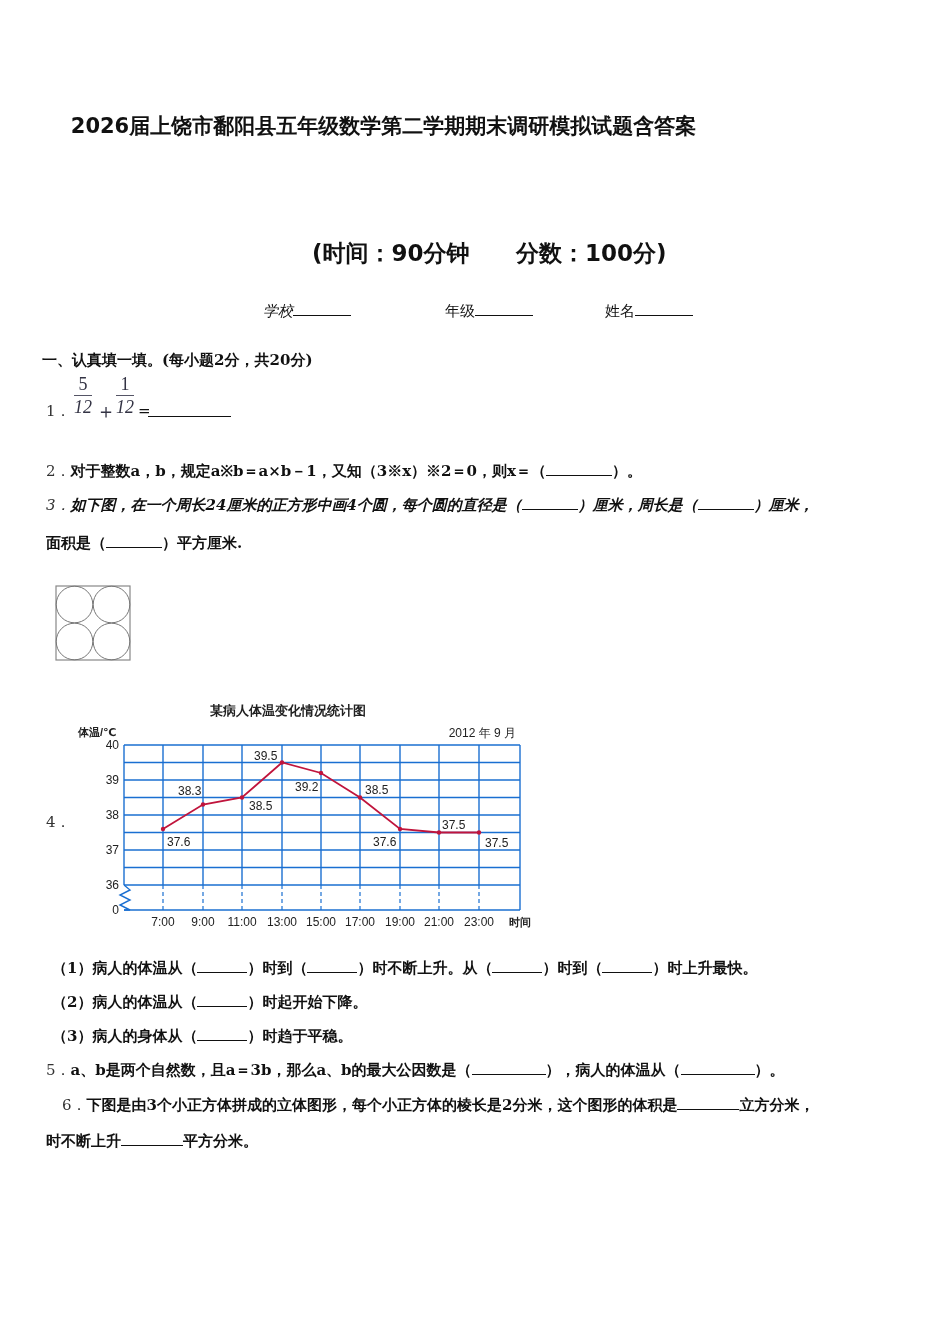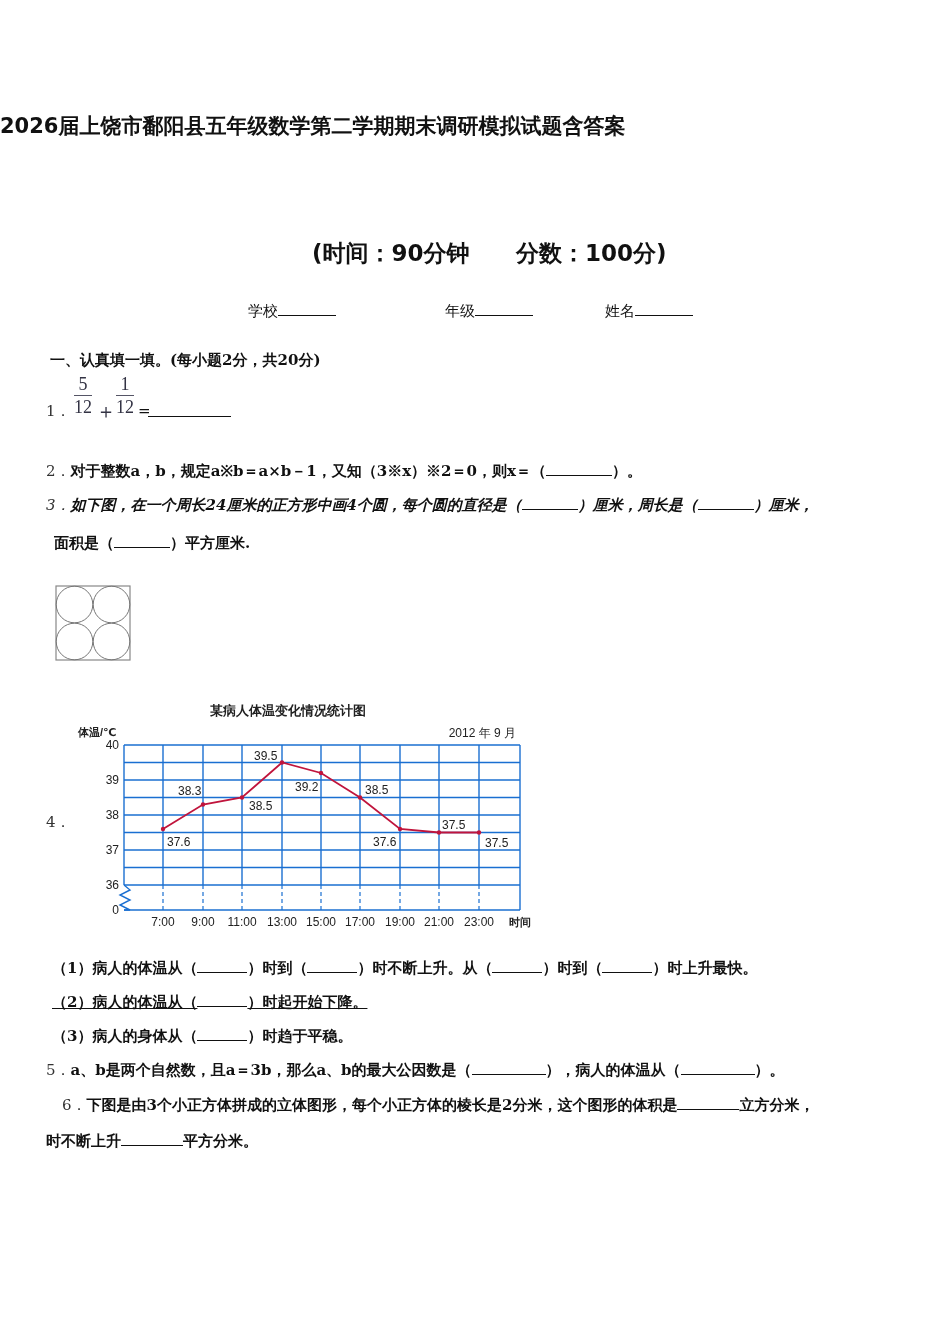--- a/index.html
+++ b/index.html
@@ -1,52 +1,52 @@
 <!DOCTYPE html>
 <html><head>
 <meta charset="utf-8">
 <style>
   html, body { margin: 0; padding: 0; background: #ffffff; }
   body { width: 950px; height: 1344px; position: relative; overflow: hidden;
          font-family: "DejaVu Serif", "Liberation Serif", serif; color: #111; }
   .abs { position: absolute; white-space: nowrap; }
-  .title { left: 0; width: 767px; top: 112px; 
+  .title { left: 0; width: 767px; top: 112px; text-align: center;
            font-family: "DejaVu Sans", "Liberation Sans", sans-serif;
            font-weight: bold; font-size: 21px; letter-spacing: 0px; }
   .meta { top: 238px; font-family: "DejaVu Sans", "Liberation Sans", sans-serif;
           font-weight: bold; font-size: 23px; }
   .field { top: 301px; font-family: "DejaVu Sans", "Liberation Sans", sans-serif; font-size: 15px; }
   .field .blank { display: inline-block; width: 58px; border-bottom: 1px solid #111; height: 14px; vertical-align: baseline; }
   .q { font-size: 15px; font-weight: bold; }
   .q .num { font-weight: normal; color: #333; }
   .line-blank { display: inline-block; border-bottom: 1px solid #111; height: 14px; vertical-align: baseline; }
   .frac { display: inline-block; text-align: center; vertical-align: middle; font-family: "Liberation Serif", serif; color: #334; font-size: 18px; font-weight: normal; }
   .frac .n { display: block; border-bottom: 1px solid #556; padding: 0 2px 1px; line-height: 20px; }
-  .frac .d { display: block; line-height: 22px; }
+  .frac .d { display: block; line-height: 22px; font-style: italic; }
   svg text { font-family: "Liberation Sans", "DejaVu Sans", sans-serif; }
 </style>
 </head>
 <body>
 
 <div class="abs title">2026届上饶市鄱阳县五年级数学第二学期期末调研模拟试题含答案</div>
 
 <div class="abs meta" style="left:312px;">(时间：90分钟</div>
 <div class="abs meta" style="left:516px;">分数：100分)</div>
 
-<div class="abs field" style="left:248px;">
+<div class="abs field" style="left:263px;font-style:italic;">
   <span>学校</span><span class="blank"></span>
 </div>
 <div class="abs field" style="left:445px;">
   <span>年级</span><span class="blank"></span>
 </div>
 <div class="abs field" style="left:605px;">
   <span>姓名</span><span class="blank"></span>
 </div>
 
-<div class="abs q" style="left:50px; top:351px;text-align:center;">一、认真填一填。(每小题2分，共20分)</div>
+<div class="abs q" style="left:42px; top:351px;text-align:center;">一、认真填一填。(每小题2分，共20分)</div>
 
 <div class="abs q" style="left:46px; top:374px; height:50px;">
   <span class="num" style="position:absolute; top:28px; left:0;">1．</span>
   <span class="frac" style="position:absolute; left:28px; top:0;">
     <span class="n">5</span>
     <span class="d">12</span>
   </span>
   <span style="position:absolute; left:50px; top:24px; font-size:20px; font-weight:normal; color:#334;">＋</span>
   <span class="frac" style="position:absolute; left:70px; top:0;">
     <span class="n">1</span>
@@ -56,21 +56,21 @@
   <span class="line-blank" style="position:absolute; left:102px; top:28px; width:83px;"></span>
 </div>
 
 <div class="abs q" style="left:46px; top:460px;">
   <span class="num">2．</span><span>对于整数a，b，规定a※b＝a×b－1，又知（3※x）※2＝0，则x＝（</span><span class="line-blank" style="width:66px;"></span><span>）。</span>
 </div>
 
 <div class="abs q" style="left:46px; top:495px;font-style:italic;">
   <span class="num">3．</span><span>如下图，在一个周长24厘米的正方形中画4个圆，每个圆的直径是（</span><span class="line-blank" style="width:56px;"></span><span>）厘米，周长是（</span><span class="line-blank" style="width:56px;"></span><span>）厘米，</span>
 </div>
-<div class="abs q" style="left:46px; top:533px;margin-left:8px;">
+<div class="abs q" style="left:46px; top:533px;">
   <span>面积是（</span><span class="line-blank" style="width:56px;"></span><span>）平方厘米.</span>
 </div>
 
 <svg class="abs" style="left:55px; top:585px;" width="78" height="78" viewBox="0 0 78 78">
   <rect x="1" y="1" width="74" height="74" fill="none" stroke="#888" stroke-width="1.2"></rect>
   <circle cx="19.5" cy="19.5" r="18.3" fill="none" stroke="#777" stroke-width="1"></circle>
   <circle cx="56.5" cy="19.5" r="18.3" fill="none" stroke="#777" stroke-width="1"></circle>
   <circle cx="19.5" cy="56.5" r="18.3" fill="none" stroke="#777" stroke-width="1"></circle>
   <circle cx="56.5" cy="56.5" r="18.3" fill="none" stroke="#777" stroke-width="1"></circle>
 </svg>
@@ -167,21 +167,21 @@
     <text x="365" y="794">38.5</text>
     <text x="373" y="846">37.6</text>
     <text x="442" y="829">37.5</text>
     <text x="485" y="847">37.5</text>
   </g>
 </svg>
 
 <div class="abs q" style="left:52px; top:958px;">
   <span>（1）病人的体温从（</span><span class="line-blank" style="width:50px;"></span><span>）时到（</span><span class="line-blank" style="width:50px;"></span><span>）时不断上升。从（</span><span class="line-blank" style="width:50px;"></span><span>）时到（</span><span class="line-blank" style="width:50px;"></span><span>）时上升最快。</span>
 </div>
-<div class="abs q" style="left:52px; top:992px;text-decoration:underline;">
+<div class="abs q" style="left:52px; top:992px;">
   <span>（2）病人的体温从（</span><span class="line-blank" style="width:50px;"></span><span>）时起开始下降。</span>
 </div>
 <div class="abs q" style="left:52px; top:1026px;text-align:right;">
   <span>（3）病人的身体从（</span><span class="line-blank" style="width:50px;"></span><span>）时趋于平稳。</span>
 </div>
 
 <div class="abs q" style="left:46px; top:1060px;">
   <span class="num">5．</span><span>a、b是两个自然数，且a＝3b，那么a、b的最大公因数是（</span><span class="line-blank" style="width:74px;"></span><span>），病人的体温从（</span><span class="line-blank" style="width:74px;"></span><span>）。</span>
 </div>
 

